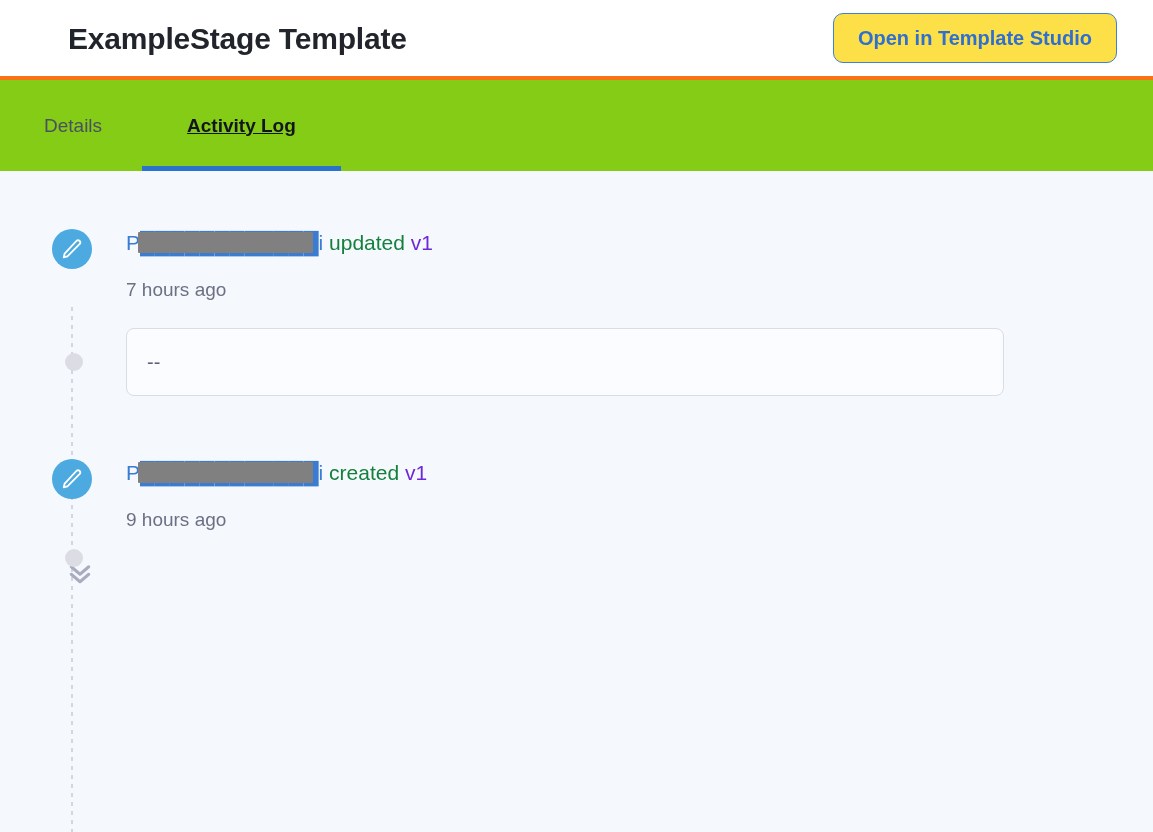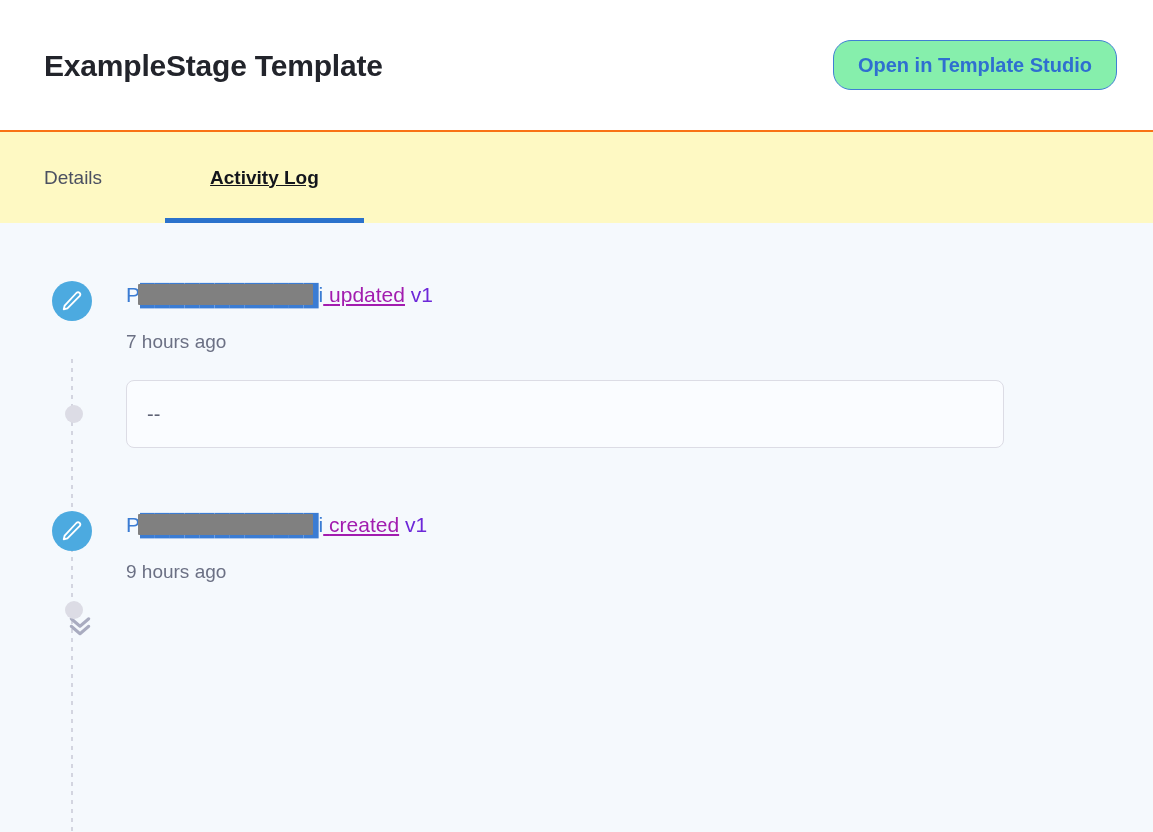--- a/index.html
+++ b/index.html
@@ -14,59 +14,58 @@
   .page {
     position: relative;
     width: 1153px;
     height: 832px;
     display: flex;
     flex-direction: column;
   }
 
   
   .header {
-    height: 132px;
+    height: 80px;
     background: #ffffff;
-    border-bottom: 2px solid #f97316;
+    border-bottom: 4px solid #f97316;
     display: flex;
     align-items: center;
     justify-content: space-between;
-    padding: 0 36px 0 44px;
+    padding: 0 36px 0 68px;
     flex: 0 0 auto;
   }
   .page-title {
     font-size: 30px;
     font-weight: bold;
     color: #22242b;
     letter-spacing: -0.2px;
     line-height: 1.1;
   }
   .studio-btn {
     border: 1px solid #3f7fd4;
-    border-radius: 18px;
-    background: #86efac;
+    border-radius: 10px;
+    background: #fde047;
     color: #2f6fd0;
     font-size: 20px;
     font-weight: bold;
     font-family: "Liberation Sans", sans-serif;
     padding: 12px 24px;
     cursor: pointer;
     line-height: 1.2;
     white-space: nowrap;
   }
 
   
   .tabbar {
     height: 91px;
-    background: #fef9c3;
+    background: #84cc16;
     display: flex;
     align-items: stretch;
     padding-left: 44px;
     flex: 0 0 auto;
-    gap: 23px;
   }
   .tab {
     position: relative;
     display: flex;
     align-items: center;
     font-size: 19px;
     color: #4b5061;
     padding: 0 40px 0 0;
     cursor: pointer;
     background: transparent;
@@ -153,21 +152,21 @@
   }
   .actor .redact {
     position: absolute;
     left: 12px;
     top: 3px;
     width: 175px;
     height: 21px;
     background: #808080;
     border-radius: 1px;
   }
-  .verb { color: #a21caf; text-decoration: underline; }
+  .verb { color: #15803d; }
   .version {
     color: #6d28d9;
   }
   .entry-time {
     margin-top: 20px;
     font-size: 19px;
     line-height: 26px;
     color: #6b7084;
   }
 

